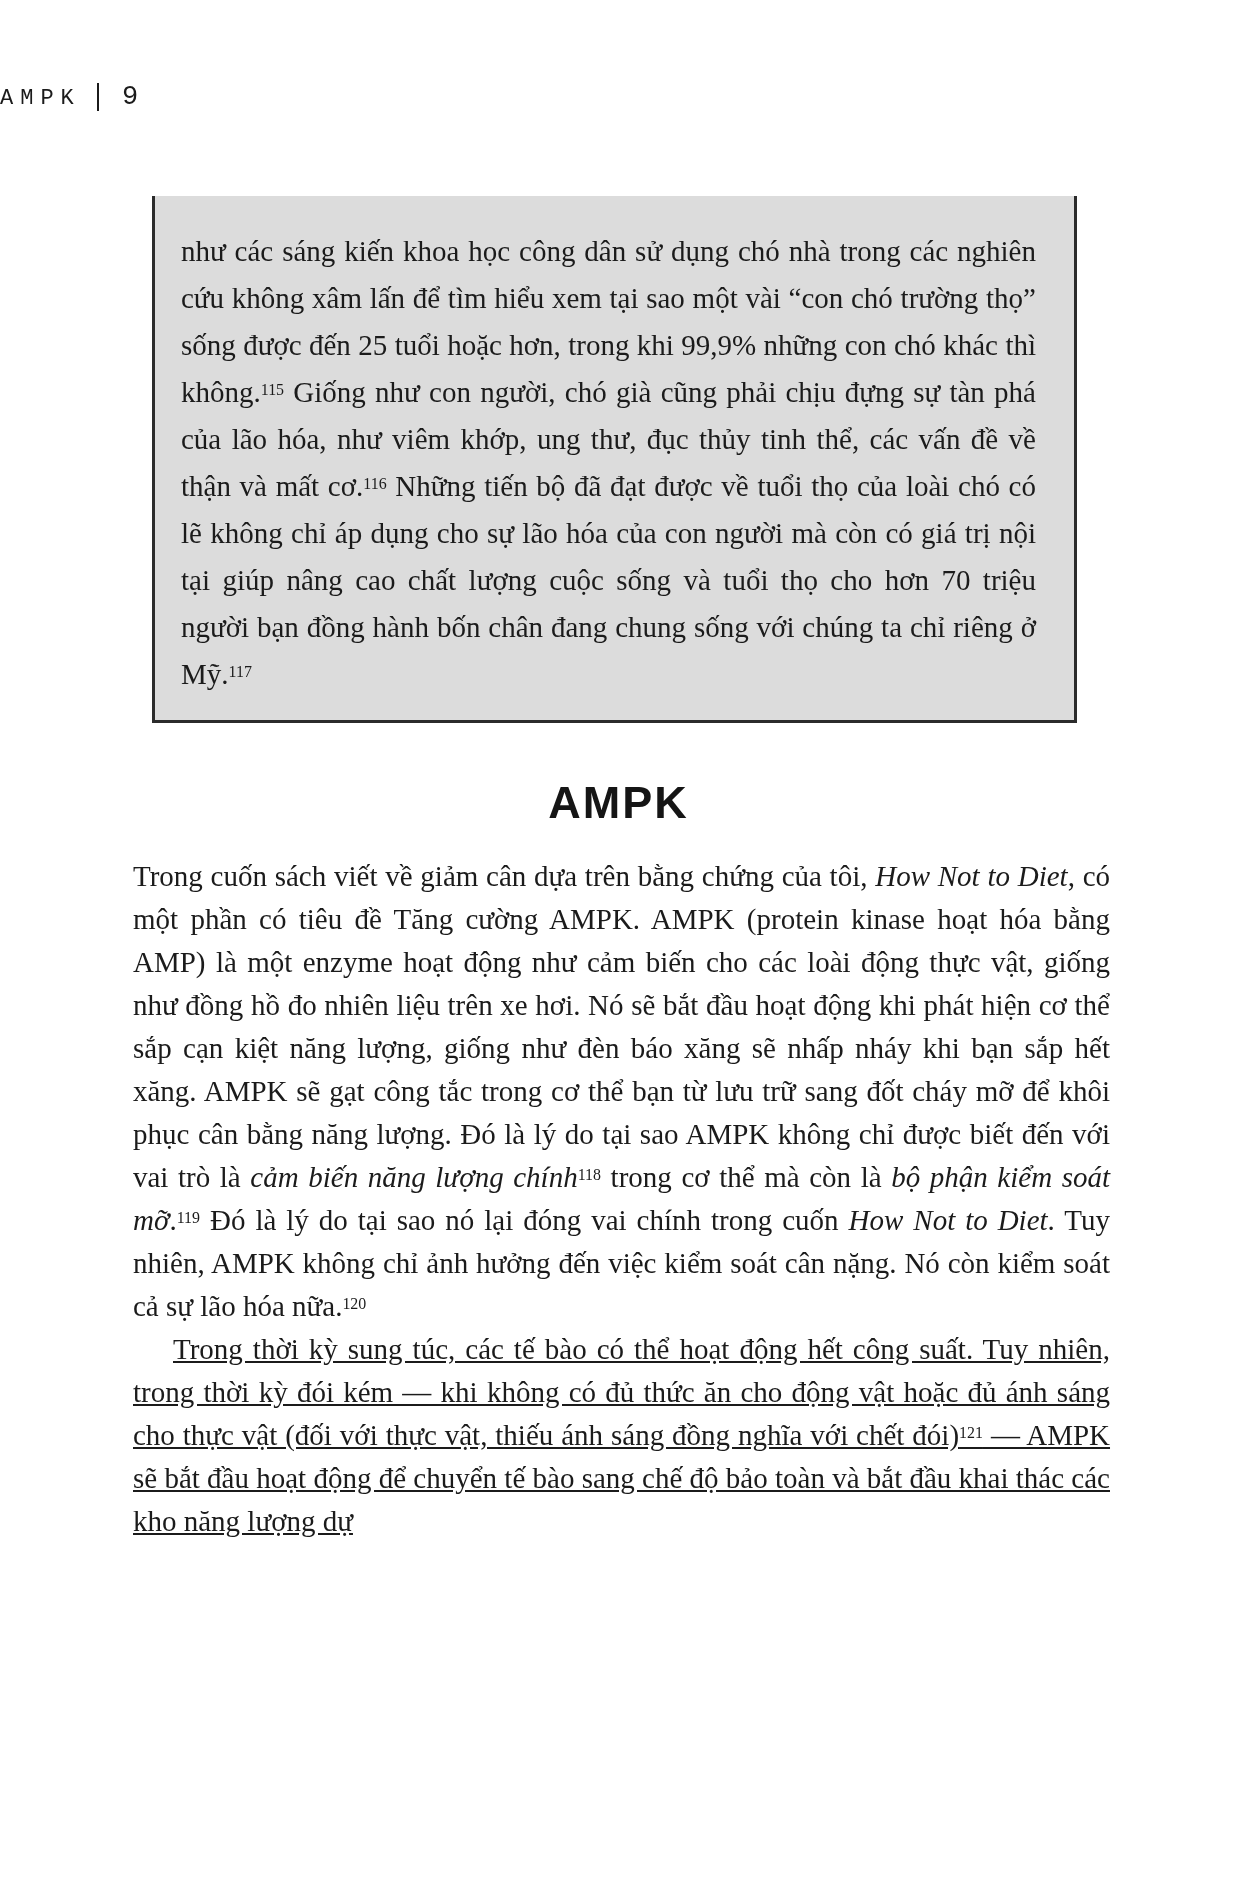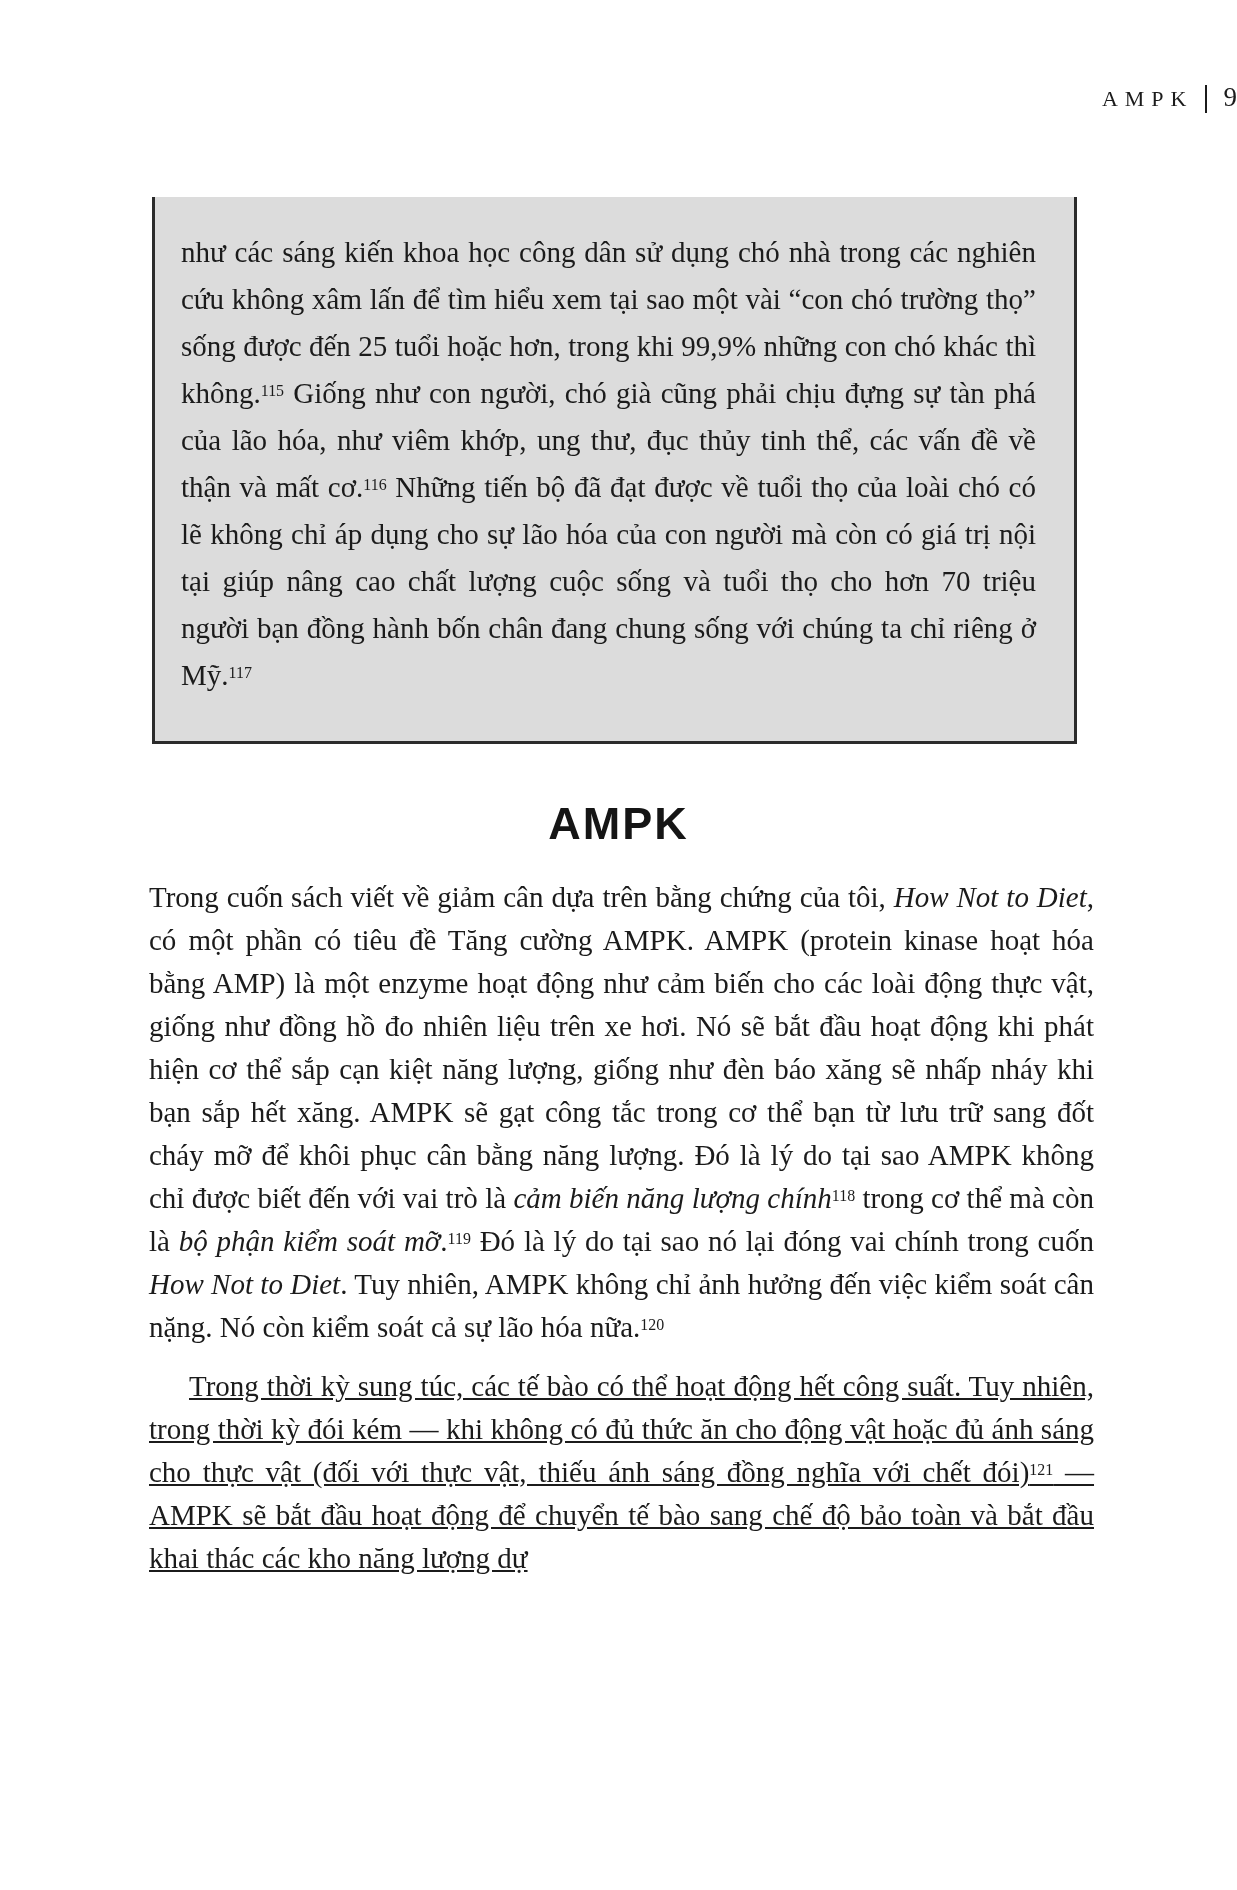--- a/index.html
+++ b/index.html
@@ -8,39 +8,40 @@
     width:1237px;
     height:1890px;
     background:#ffffff;
     color:#1b1b1b;
     font-family:"Liberation Serif","DejaVu Serif",serif;
     overflow:hidden;
     box-sizing:border-box;
   }
   .running-head {
     padding-top:82px;
-    text-align:right;
+    text-align:left;
     color:#1b1b1b;
     white-space:nowrap;
+    font-family:Liberation Mono, monospace;
   }
   .rh-title { font-size:22px; letter-spacing:7px; }
   .rh-sep {
     display:inline-block;
     width:2px; height:28px;
     background:#1b1b1b;
     margin:0 13px 0 7px;
     vertical-align:-7px;
   }
   .rh-num { font-size:27px; }
   .quote-box {
     margin:84px 160px 0 152px;
     background:#dcdcdc;
     border:3px solid #2b2b2b;
     border-top:none;
-    padding:32px 38px 42px 26px;
+    padding:32px 38px 22px 26px;
     box-sizing:border-box;
   }
   .quote-text {
     margin:0;
     font-size:29px;
     line-height:47px;
     text-align:justify;
   }
   .section-heading {
     margin:54px 0 26px;
@@ -50,21 +51,21 @@
     font-size:45px;
     letter-spacing:2px;
     color:#151515;
   }
   .body-text {
     margin:0 127px 0 133px;
     font-size:29px;
     line-height:43px;
     text-align:justify;
   }
-  .para { margin:16px; }
+  .para { margin:0; }
   .para.indent { text-indent:40px;text-decoration:underline; }
   .it { font-style:italic; }
   sup.fn {
     font-size:0.55em;
     line-height:0;
     position:relative;
     top:-0.45em;
     vertical-align:baseline;
   }
 </style>

